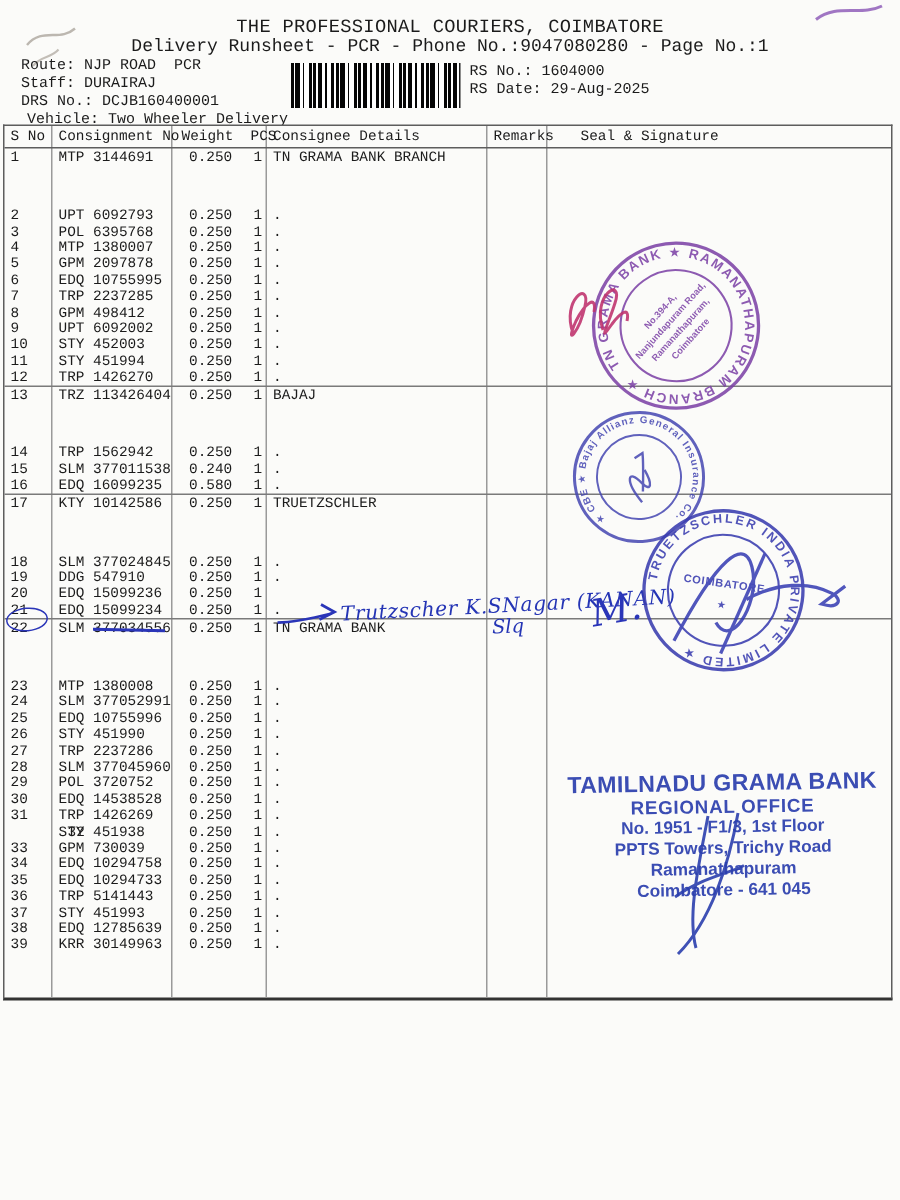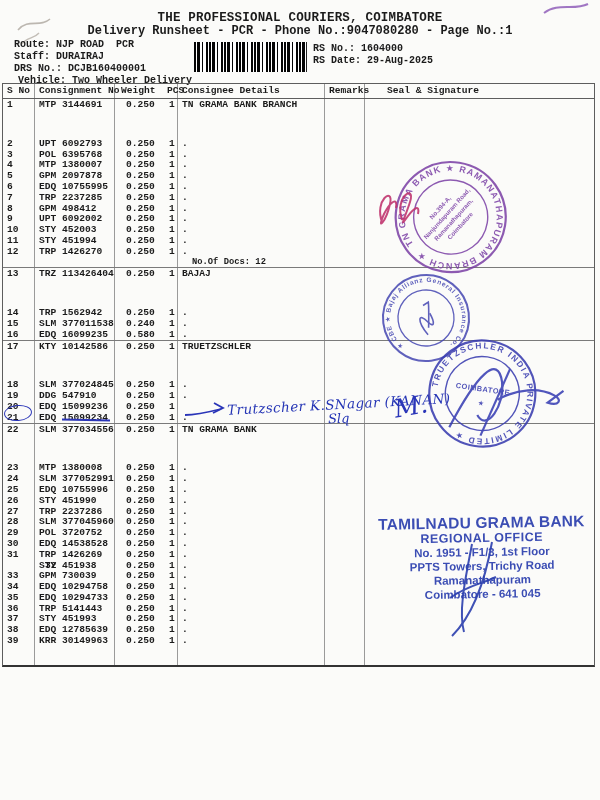--- a/index.html
+++ b/index.html
@@ -1,19 +1,19 @@
 <!DOCTYPE html>
 <html><head>
 <meta charset="utf-8">
 <style>
   html,body{margin:0;padding:0;}
   body{width:600px;height:800px;background:#fbfbf9;position:relative;overflow:hidden;
        font-family:"Liberation Mono","DejaVu Sans Mono",monospace;color:#1b1b1b;}
   .abs{position:absolute;}
-  .mono{font-family:"Liberation Mono","DejaVu Sans Mono",monospace;font-weight:700;}
+  .mono{font-family:"Liberation Mono","DejaVu Sans Mono",monospace;font-weight:400;}
   .ctr{left:0;width:600px;text-align:center;}
   .title{top:11px;font-size:12.5px;letter-spacing:.2px;}
   .subtitle{top:24px;font-size:12px;}
   .info{font-size:10px;white-space:pre;}
   .barcode{left:194px;top:42px;width:112px;height:30px;
     background:repeating-linear-gradient(90deg,#050505 0 2px,#fff 2px 3px,#050505 3px 6px,#fff 6px 8px,#050505 8px 9px,#fff 9px 12px,#050505 12px 14px,#fff 14px 15px);}
   .rsline{left:306px;top:42px;width:1px;height:30px;background:#222;}
   
   #tbl{left:2px;top:83px;width:593px;height:584px;border:1px solid #5d5d5d;border-bottom:2px solid #333;box-sizing:border-box;background:transparent;}
   #thead{position:relative;height:14px;border-bottom:1px solid #5d5d5d;font-size:9.6px;}
@@ -157,21 +157,20 @@
           <span style="left: 166px;">1</span>
           <span style="left: 179px;">.</span>
         </div>
         <div class="line">
           <span style="left: 4px;">12</span>
           <span style="left: 36px;">TRP 1426270</span>
           <span style="left: 123px;">0.250</span>
           <span style="left: 166px;">1</span>
           <span style="left: 179px;">.</span>
         </div>
-        <div class="docs">No.Of Docs: 12</div>
       </div>
       <div class="grp">
         <div class="line first">
           <span style="left: 4px;">13</span>
           <span style="left: 36px;">TRZ 113426404</span>
           <span style="left: 123px;">0.250</span>
           <span style="left: 166px;">1</span>
           <span style="left: 179px;">BAJAJ</span>
         </div>
         <div class="line">

